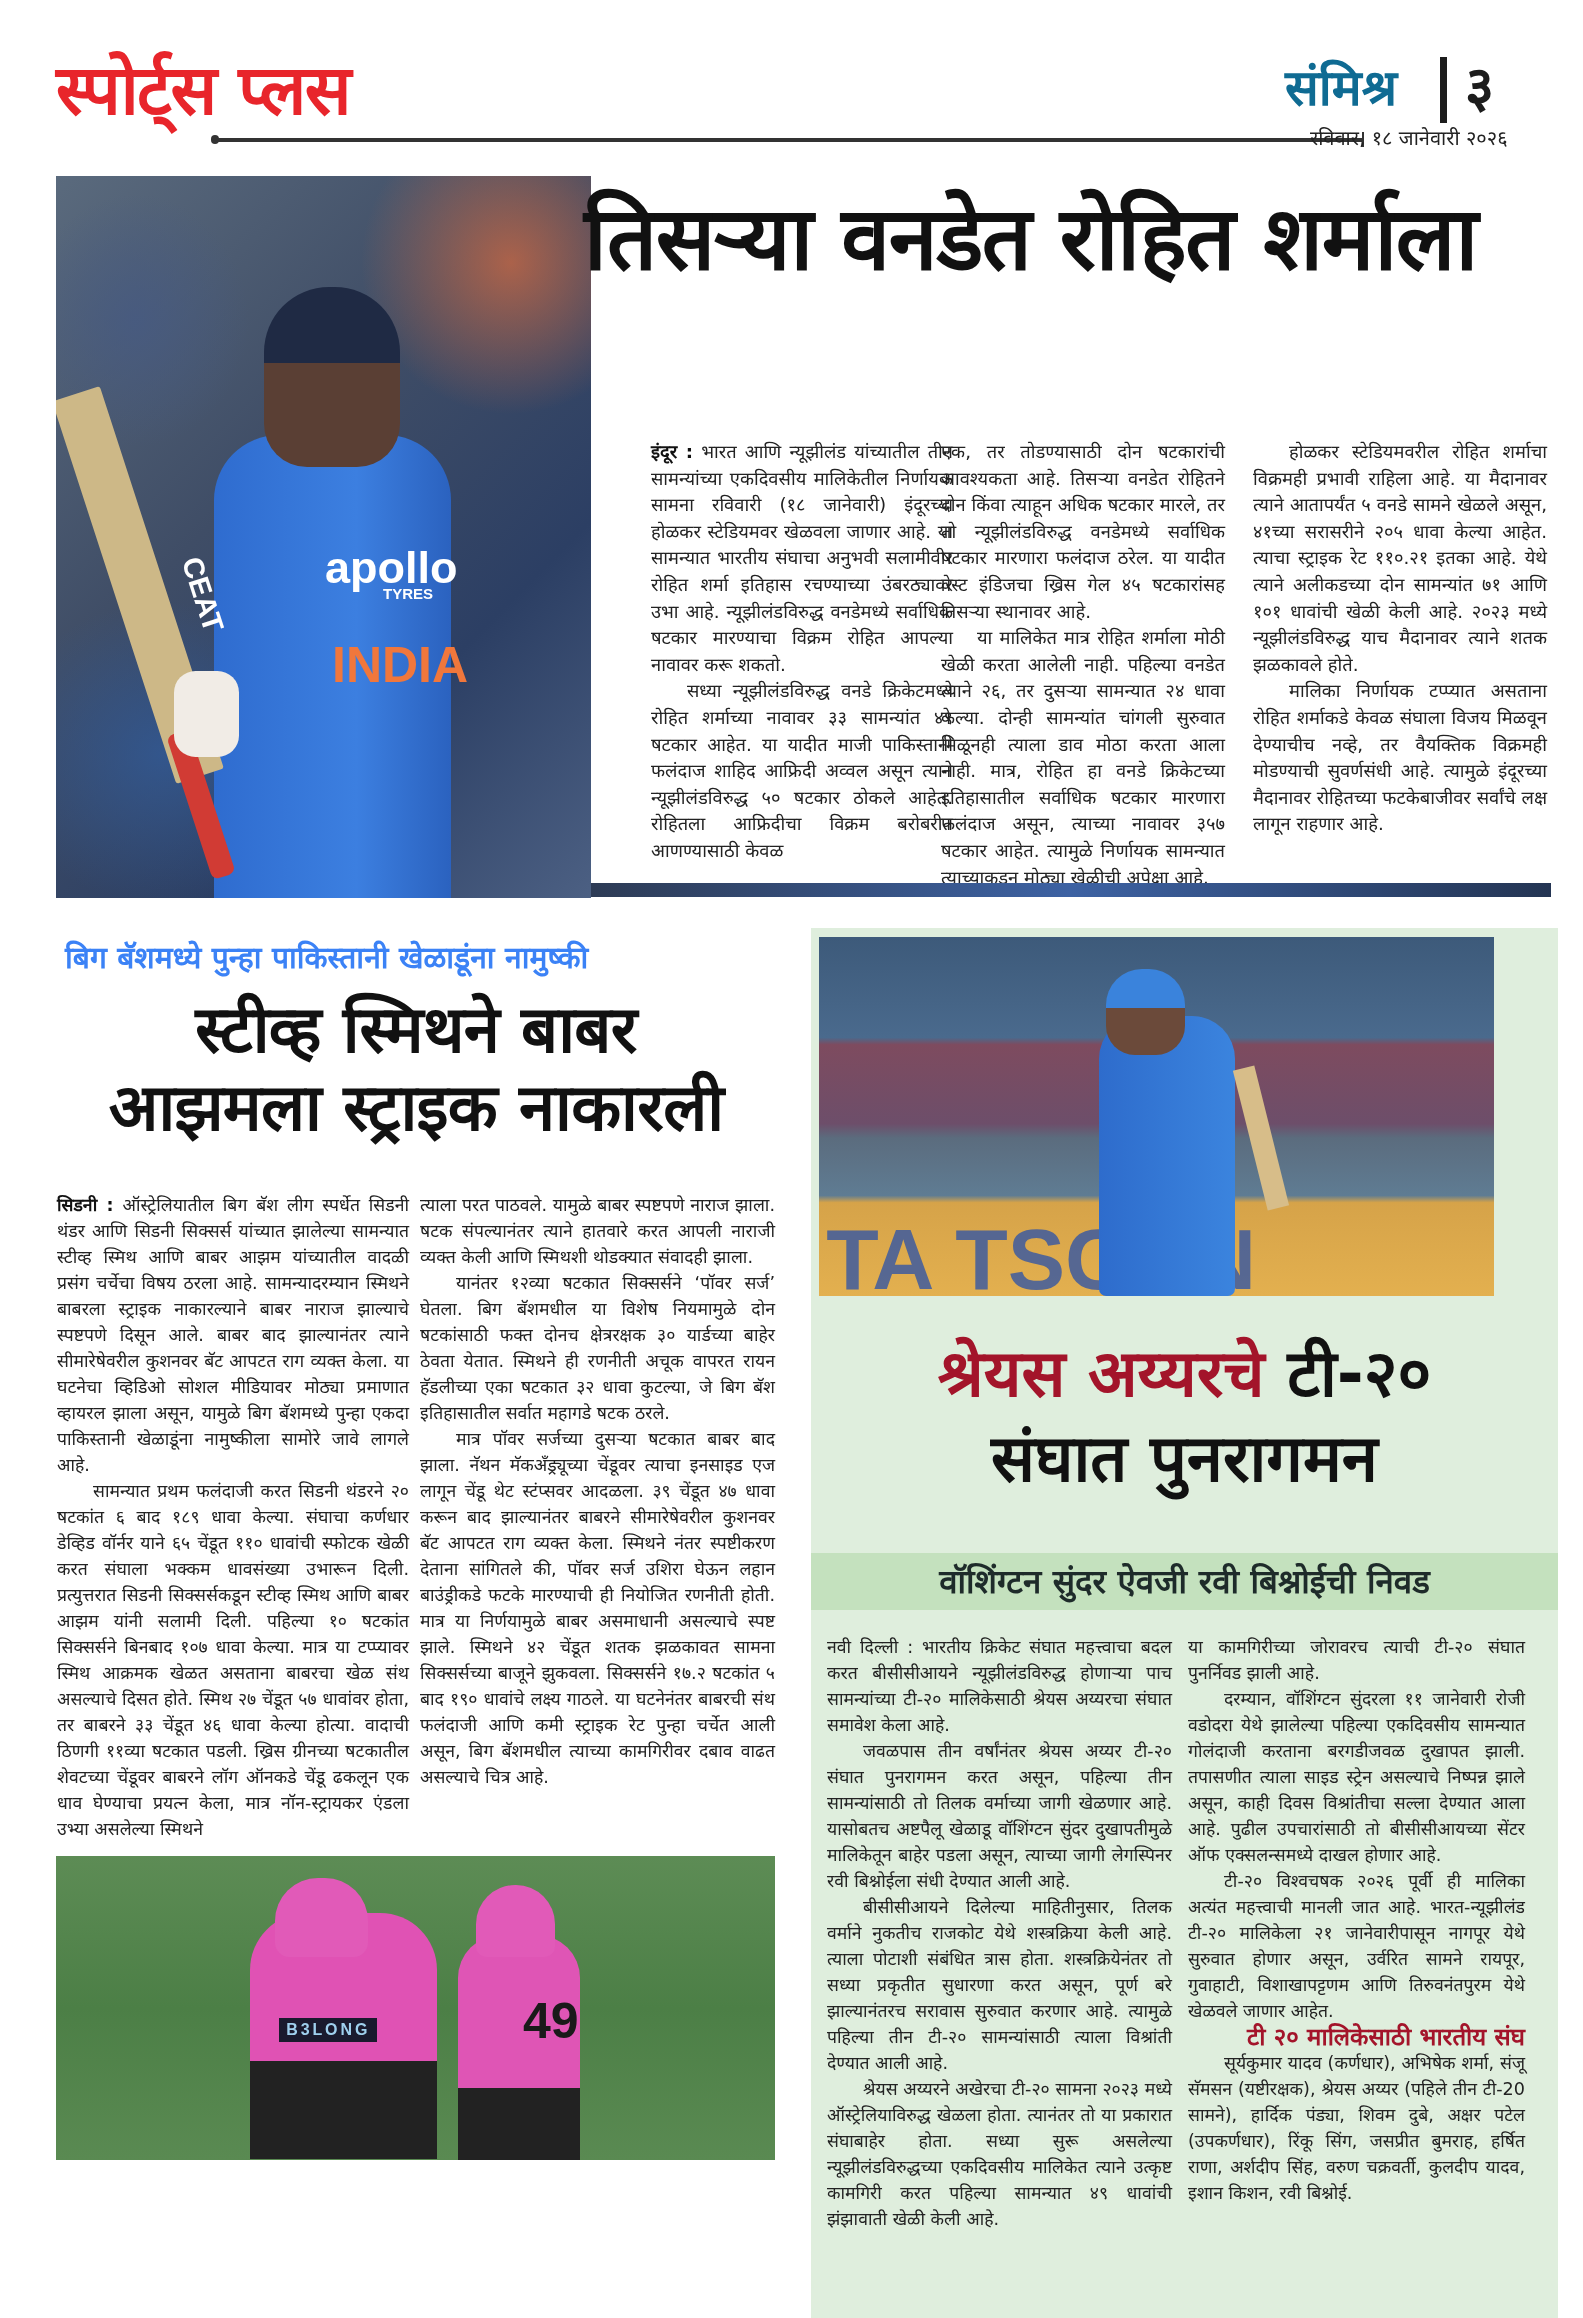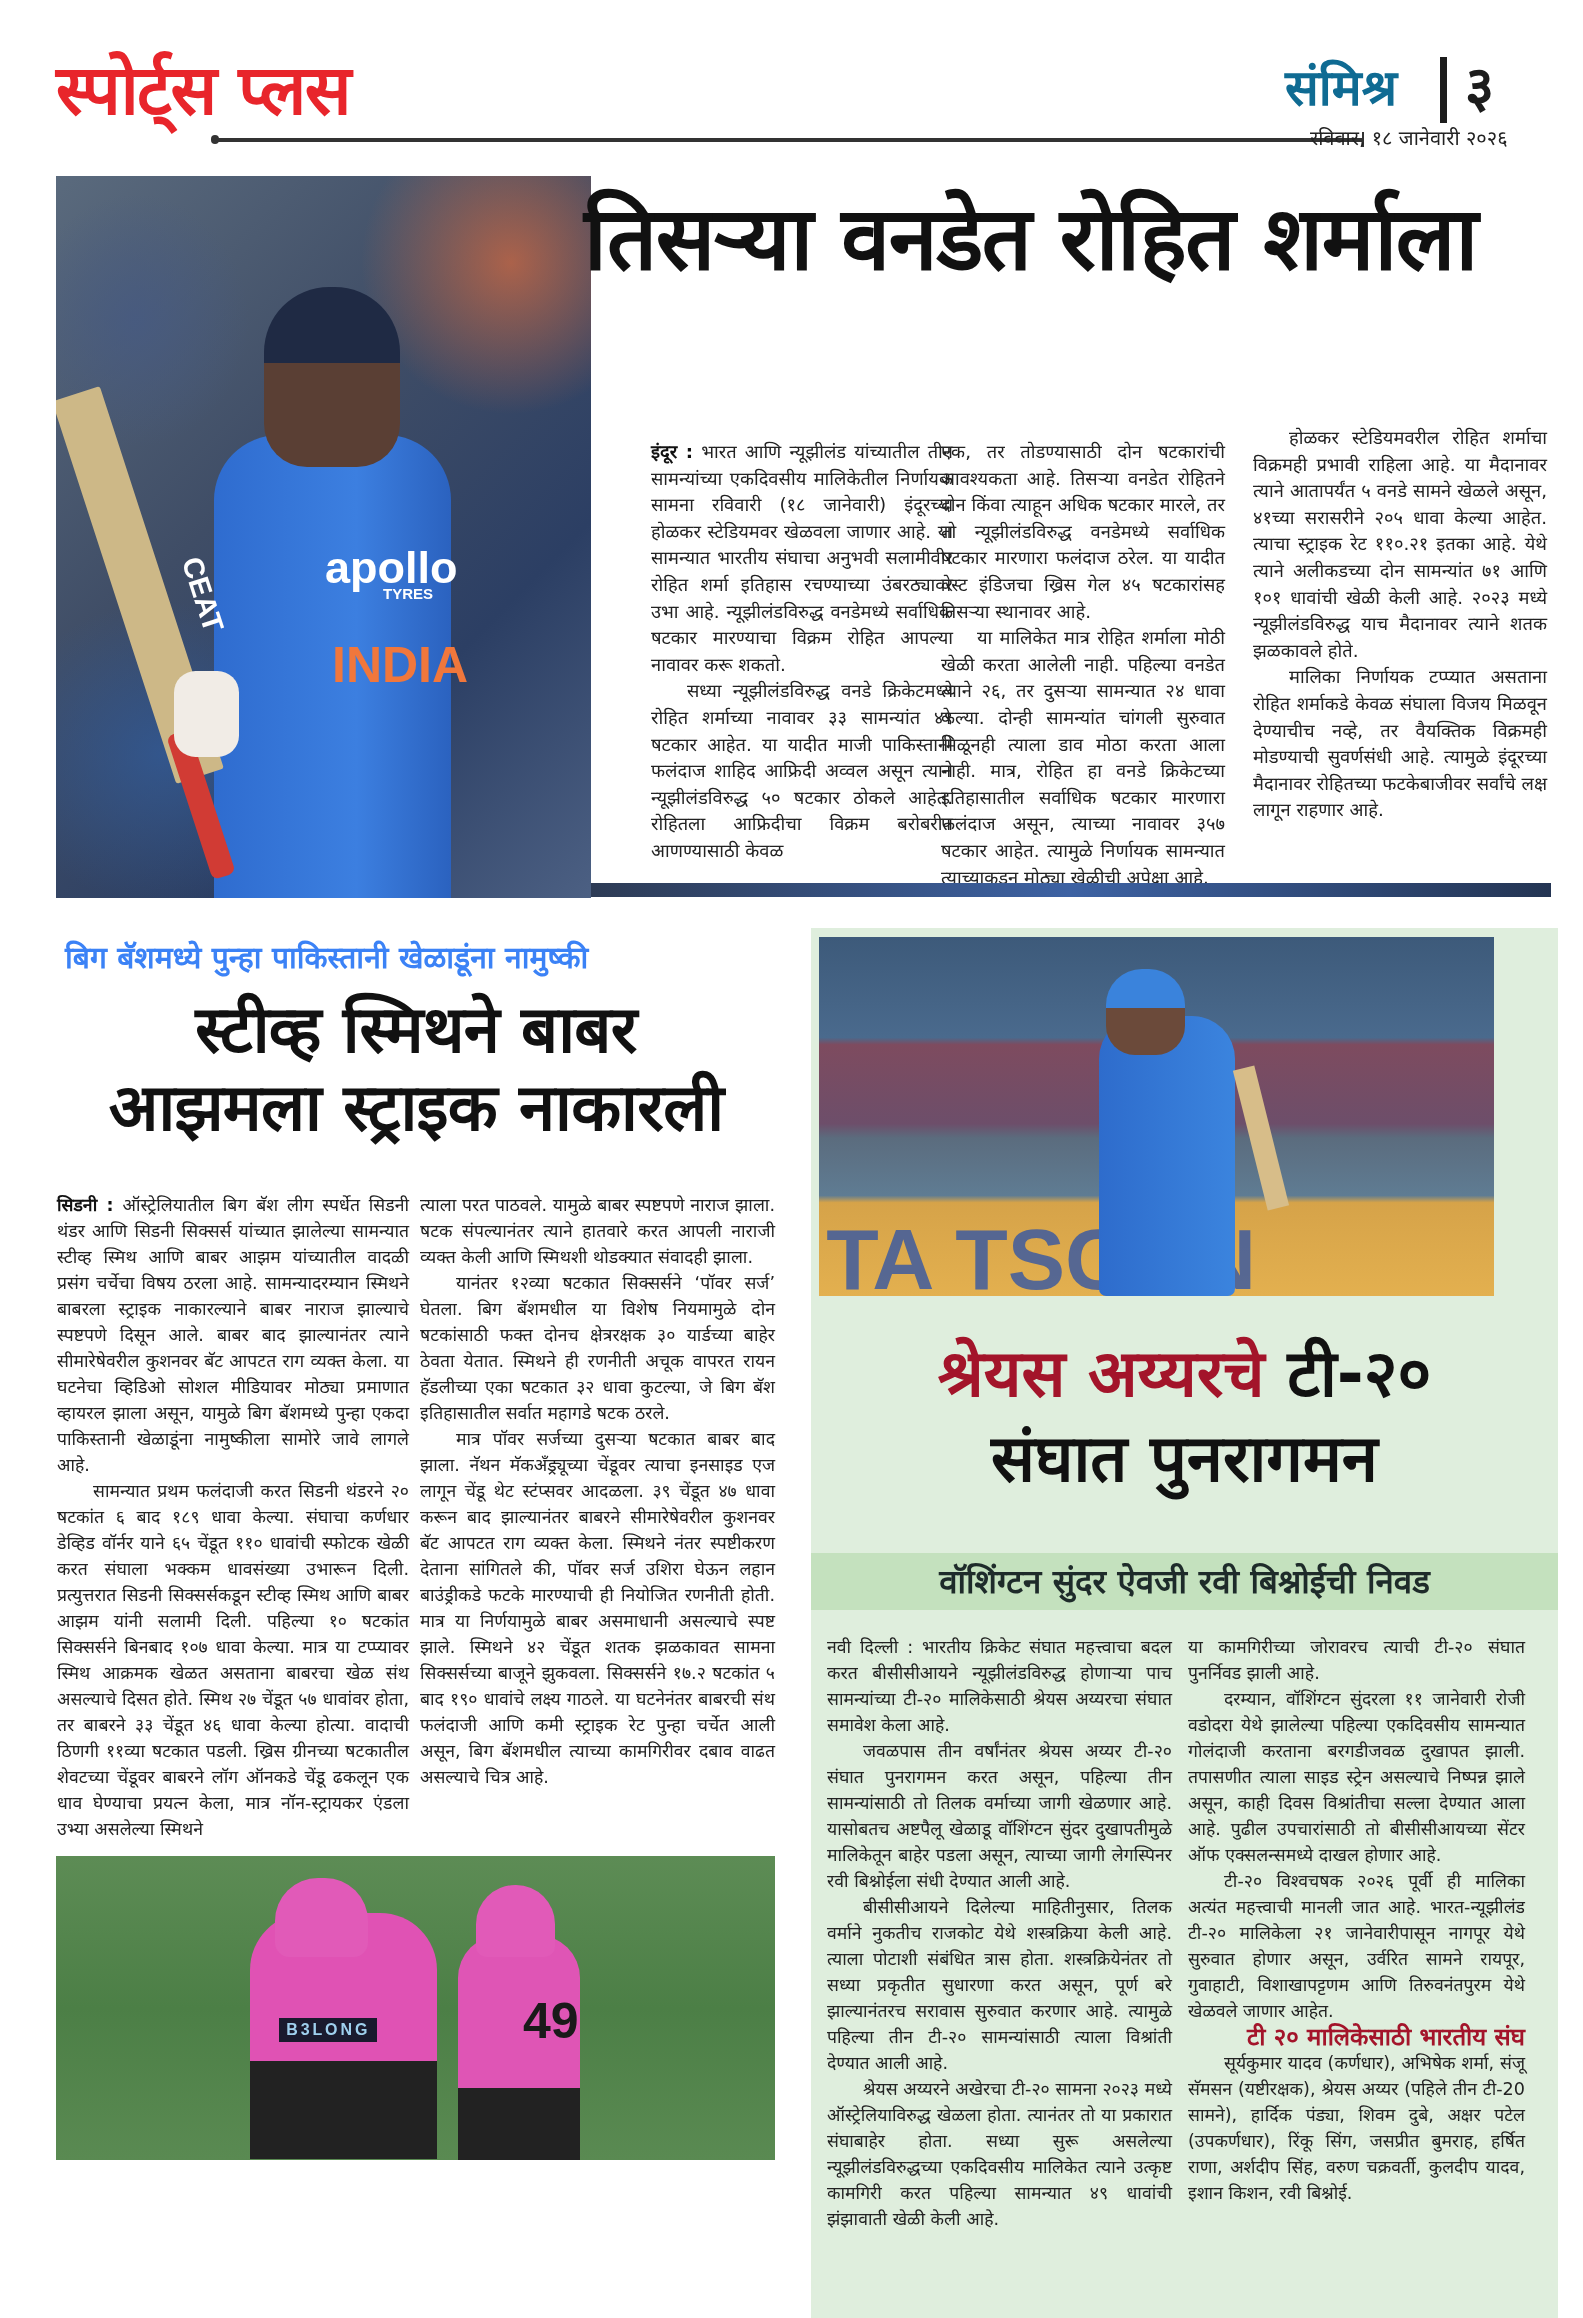--- a/index.html
+++ b/index.html
@@ -64,21 +64,21 @@
   .hl-main span { display:block; }
 
   
   .col { font-size:18.3px; line-height:26.6px; text-align:justify; color:#222; }
   .col p { margin:0; text-indent:36px; }
   .col p.first { text-indent:0; }
   .dateline-b { font-weight:bold; color:#111; }
 
   .r-c1 { left:621px; top:439px; width:302px;margin-left:30px; }
   .r-c2 { left:941px; top:439px; width:284px; }
-  .r-c3 { left:1253px; top:425px; width:294px; }
+  .r-c3 { left:1253px; top:439px; width:294px; }
   .top-band { left:591px; top:883px; width:960px; height:14.4px; background:linear-gradient(90deg,#2d3b55,#3d62a3,#243553); }
 
   
   .kicker { left:65px; top:936px; width:718px; font-size:30px; font-weight:bold; color:#3b82f6; }
   .hl-smith { left:50px; top:991px; width:732px; text-align:center; font-size:65px; font-weight:bold; line-height:1.2; color:#111; letter-spacing:-0.7px; }
   .hl-smith span { display:block; }
   .s-c1 { left:57px; top:1192px; width:352px; font-size:17.6px; line-height:26px; }
   .s-c2 { left:420px; top:1192px; width:355px; font-size:17.6px; line-height:26px; }
 
   

